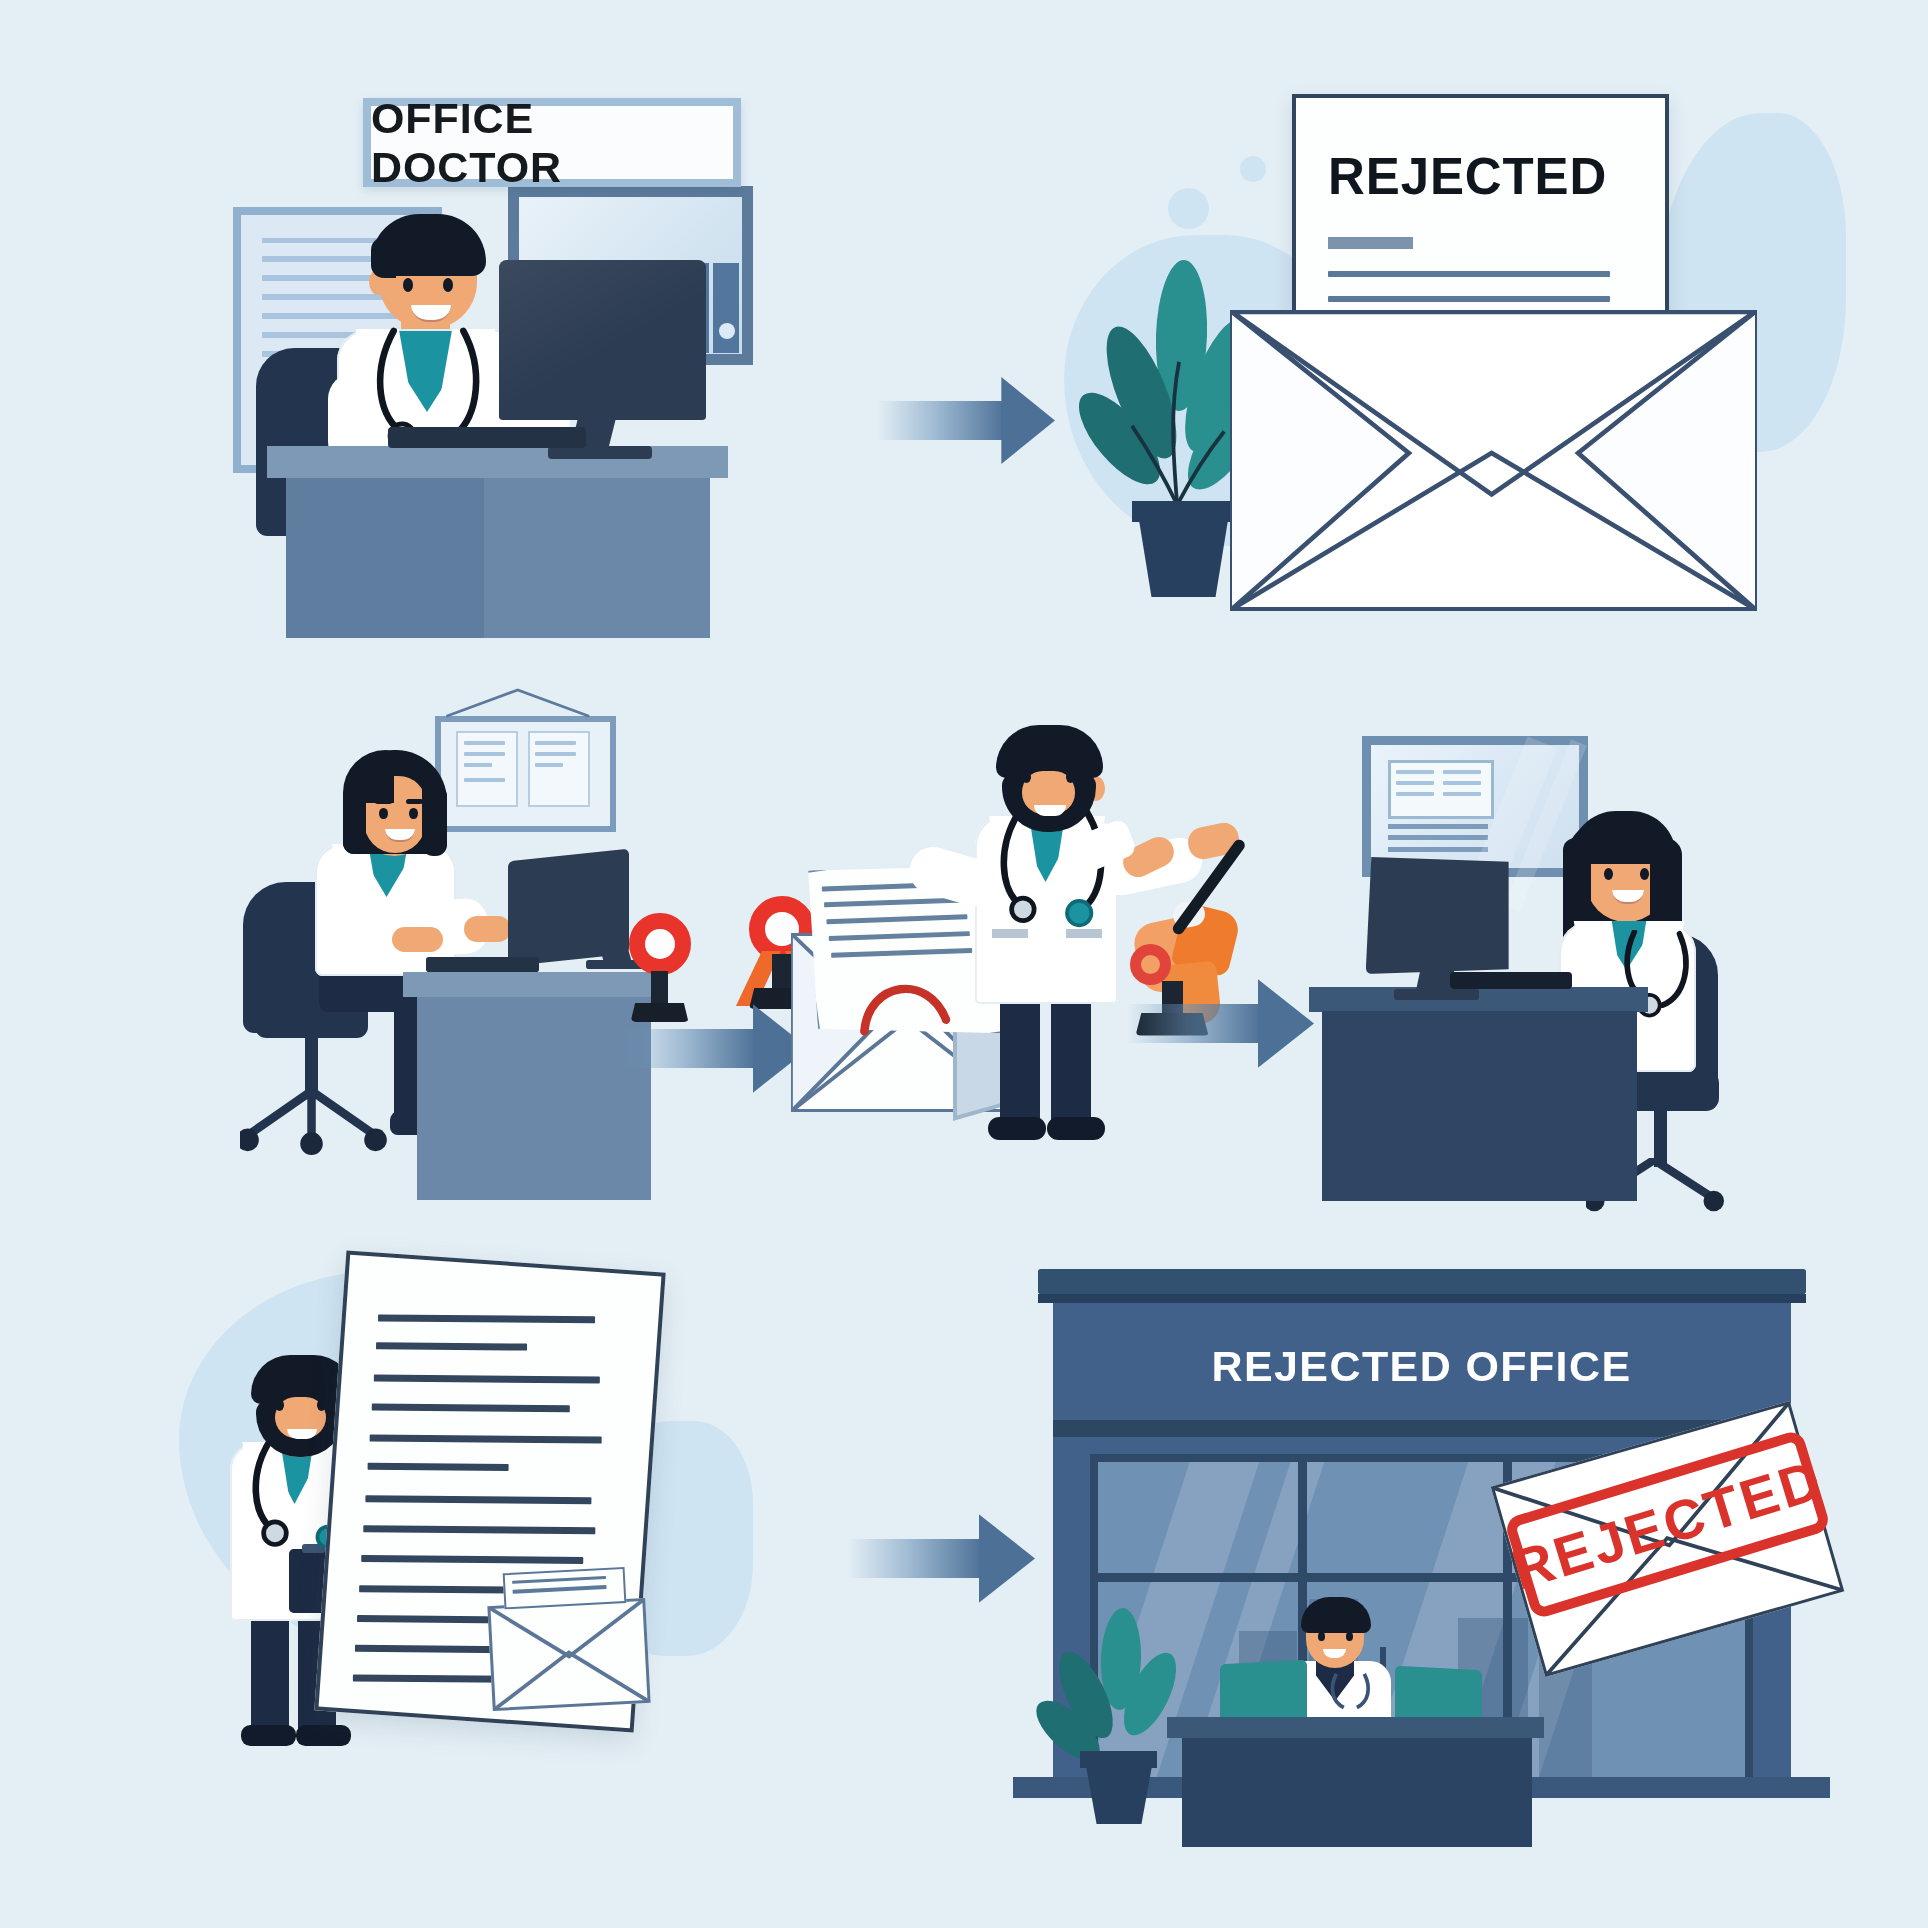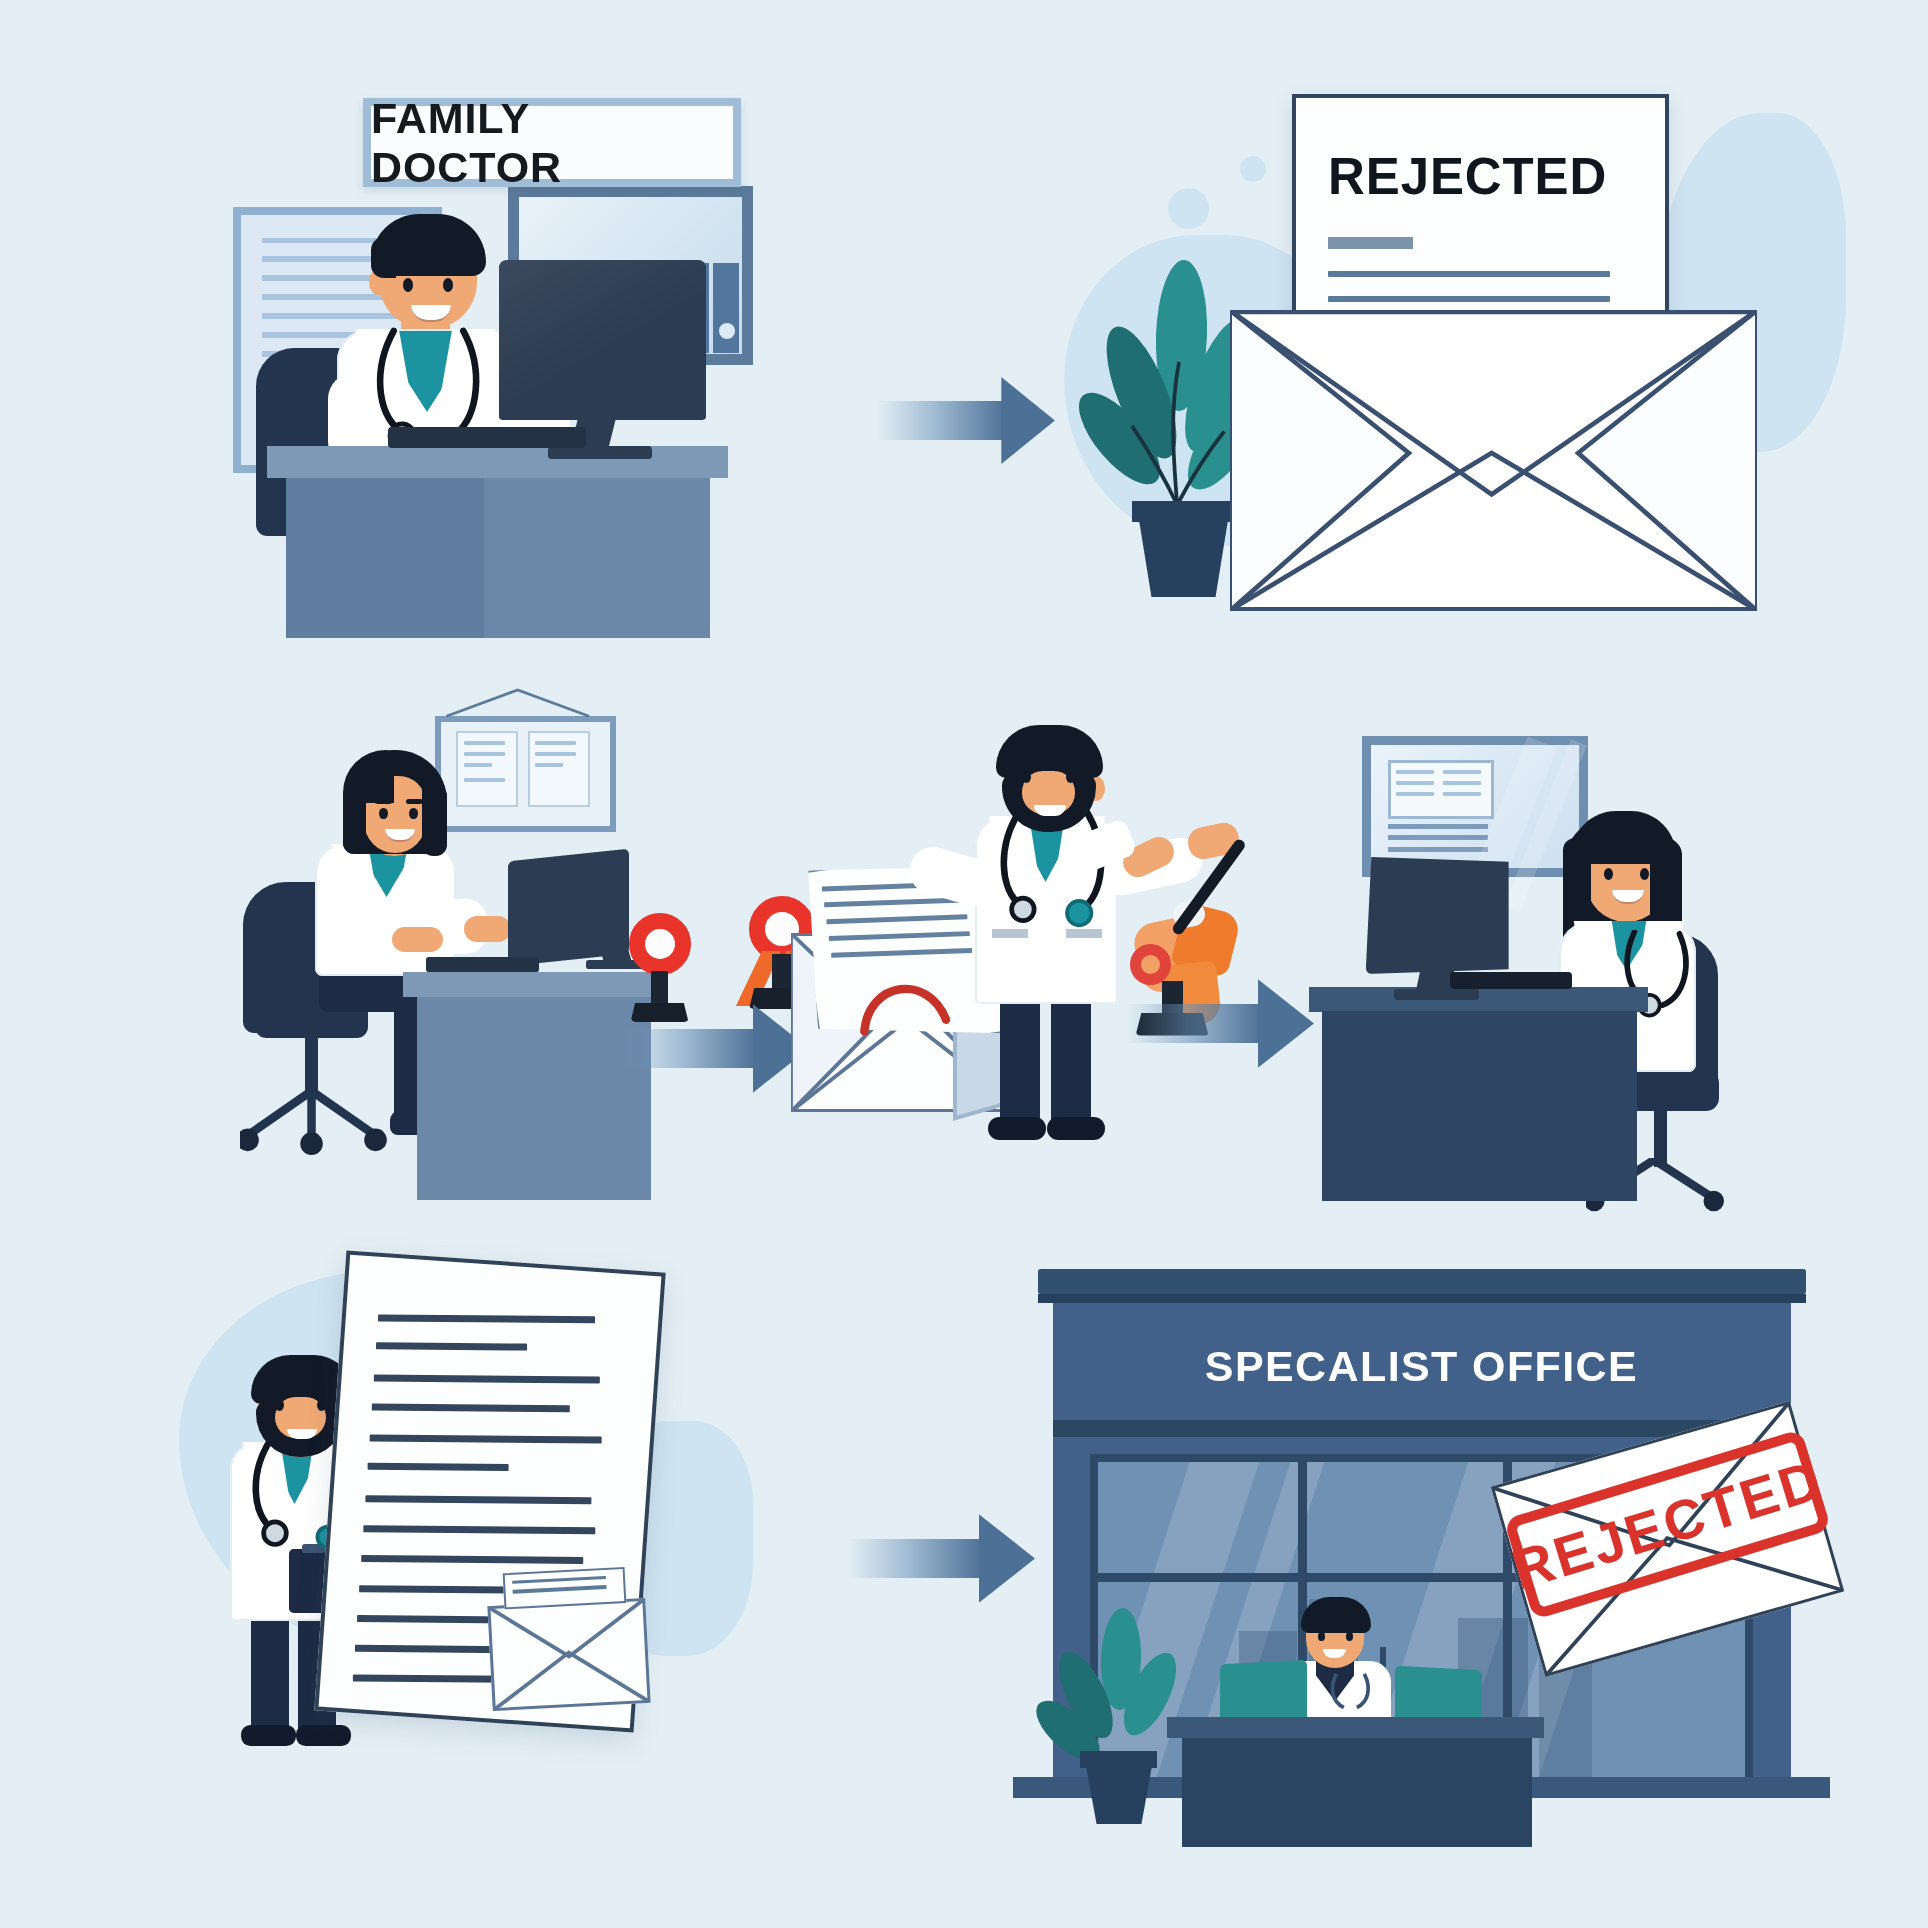--- a/index.html
+++ b/index.html
@@ -538,21 +538,21 @@
 
     <div class="abs" style="left:19px;top:17px;width:753px;height:527px;">
 
       <div class="abs bldgDark" style="left:-7.5px;top:0;width:768px;height:24.5px;border-radius:2.8px;"></div>
       <div class="abs" style="left:-7.5px;top:24.5px;width:768px;height:9.4px;background:#26405d;"></div>
 
       <div class="abs bldg" style="left:7.5px;top:34px;width:738px;height:490px;"></div>
 
       <div class="abs" style="left:7.5px;top:151px;width:738px;height:17px;background:#2b4762;"></div>
       <div class="abs" style="left:7.5px;top:60px;width:738px;height:75px;line-height:75px;text-align:center;
-                  font-size:43px;font-weight:bold;letter-spacing:1.4px;color:#ffffff;">SPECALIST OFFICE</div>
+                  font-size:43px;font-weight:bold;letter-spacing:1.4px;color:#ffffff;">REJECTED OFFICE</div>
 
       <div class="abs" style="left:45px;top:185px;width:663px;height:339px;background:#6f91b4;border:8.5px solid #2f4a69;box-sizing:border-box;overflow:hidden;">
         <div class="abs streak" style="left:32px;top:-56px;width:66px;height:490px;transform:rotate(18deg);"></div>
         <div class="abs streak" style="left:132px;top:-56px;width:32px;height:490px;transform:rotate(18deg);"></div>
         <div class="abs streak" style="left:311px;top:-56px;width:83px;height:490px;transform:rotate(18deg);"></div>
         <div class="abs streak" style="left:443px;top:-56px;width:38px;height:490px;transform:rotate(18deg);"></div>
 
         <div class="abs" style="left:141px;top:169px;width:58px;height:160px;background:rgba(40,70,105,.30);"></div>
         <div class="abs" style="left:211px;top:137px;width:49px;height:192px;background:rgba(40,70,105,.24);"></div>
         <div class="abs" style="left:360px;top:156px;width:70px;height:173px;background:rgba(40,70,105,.30);"></div>
@@ -610,17 +610,17 @@
         <polyline points="2,2 165,112 328,2" fill="none" stroke="#2f4257" stroke-width="4"></polyline>
         <polyline points="2,208 165,104 328,208" fill="none" stroke="#2f4257" stroke-width="4"></polyline>
       </svg>
     </div>
     <div class="rejected abs" style="left:486px;top:220px;width:311px;height:105px;transform:rotate(-17deg);font-size:56px;">
       <span>REJECTED</span>
     </div>
   </div>
 
   <div class="abs sign-family">
-    <span>FAMILY DOCTOR</span>
+    <span>OFFICE DOCTOR</span>
   </div>
 
 </div>
 
 
 </body></html>

